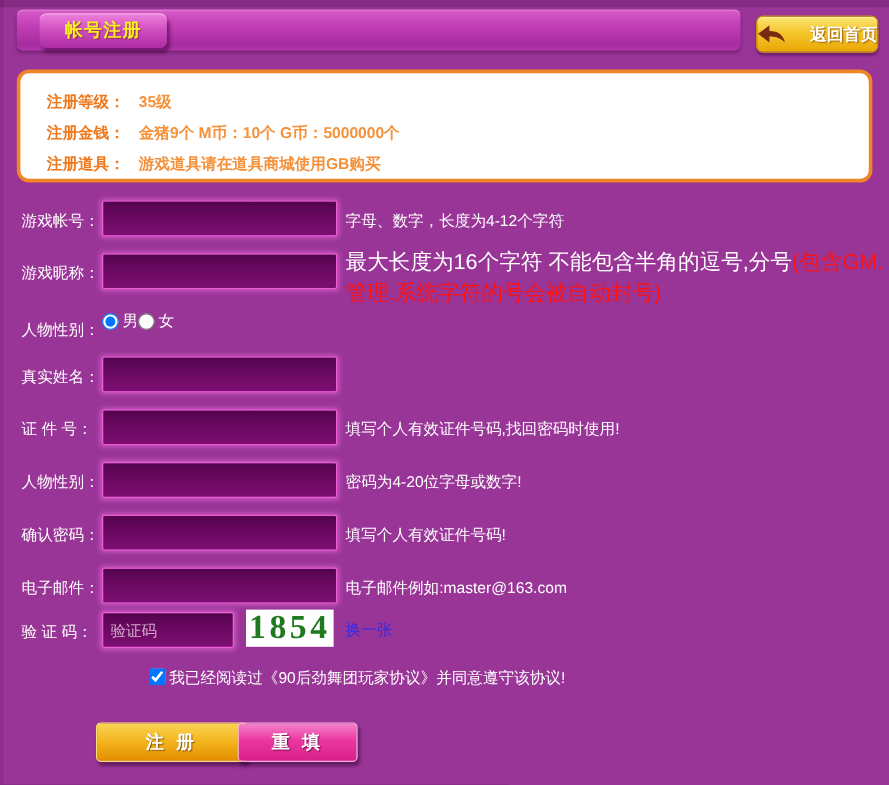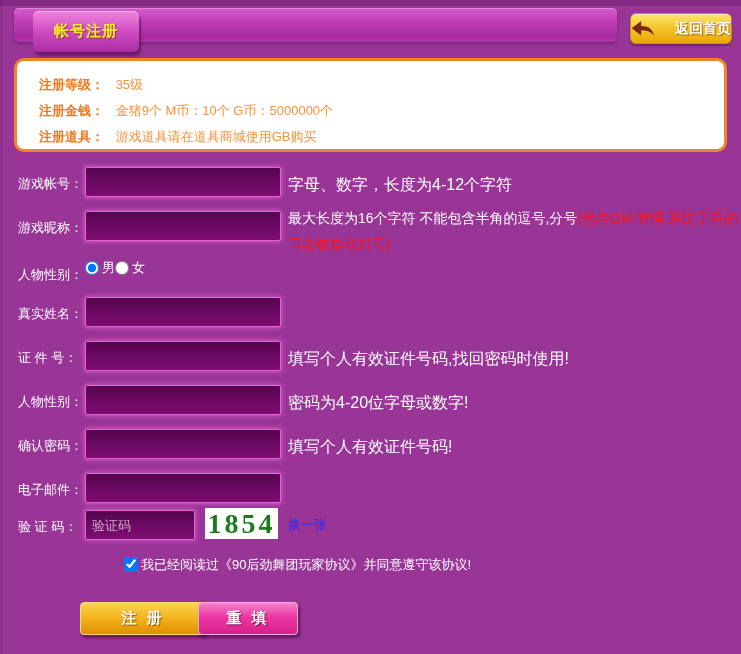--- a/index.html
+++ b/index.html
@@ -12,21 +12,21 @@
   .page::before { content:""; position:absolute; left:0; top:0; width:100%; height:6px; background:rgba(40,0,40,0.18); }
   .page::after  { content:""; position:absolute; left:0; top:0; width:3px; height:100%; background:rgba(40,0,40,0.12); }
 
   
   .header-bar {
     position:absolute; left:14px; top:8px; width:603px; height:34px; border-radius:5px;
     background:linear-gradient(180deg,#d65cc8 0%, #c23eb6 40%, #a62c9f 85%, #b035a8 100%);
     box-shadow:0 2px 3px rgba(50,0,50,0.35), inset 0 1px 0 rgba(255,255,255,0.25);
   }
   .title-tab {
-    position:absolute; left:33px; top:11px; width:106px; height:41px; border-radius:6px;
+    position:absolute; left:33px; top:11px; width:106px; height:29px; border-radius:6px;
     background:linear-gradient(180deg,#ef83de 0%, #cf4cc0 50%, #ad2ca4 100%);
     box-shadow:2px 4px 3px rgba(70,5,70,0.55), inset 0 1px 0 rgba(255,255,255,0.4);
     display:flex; align-items:center; justify-content:center;
     color:#f8ef25; font-size:15px; font-weight:bold; letter-spacing:1px;
     text-shadow:1px 1px 1px rgba(110,30,0,0.55);
     text-align:center;
   }
   .back-btn {
     position:absolute; left:630px; top:13px; width:102px; height:31px; border-radius:6px;
     background:linear-gradient(180deg,#fbe571 0%, #f5c62e 45%, #e9a704 100%);
@@ -39,36 +39,36 @@
   .back-arrow { display:flex; align-items:center; }
 
   
   .info-box {
     position:absolute; left:14px; top:58px; width:713px; height:94px;
     background:#ffffff; border:3px solid #f08428; border-radius:10px;
     padding:11px 0 0 22px; font-size:13px; color:#f5861c;
   }
   .info-row { height:26px; line-height:26px; }
   .info-label { font-weight:bold; color:#f0781c; margin-right:8px; }
-  .info-value { color:#f5913a; font-weight:normal; }
+  .info-value { color:#f5913a; font-weight:bold; }
 
   
   .frow { position:absolute; left:0; width:741px; height:30px; }
   .flabel { position:absolute; left:18px; top:8px; color:#ffffff; font-size:13px; white-space:pre; }
   .finput {
     position:absolute; left:85px; top:0; width:196px; height:30px;
     background:linear-gradient(180deg,#53044d 0%, #6a0961 45%, #7c0e71 100%);
     border:1px solid #ee5cd8; border-radius:2px;
     box-shadow:0 0 4px 1px rgba(244,116,224,0.55);
     color:#ffffff; font-size:13px; padding:0 6px; outline:none;
     font-family:"Liberation Sans","DejaVu Sans",sans-serif;
   }
   .finput::placeholder { color:#d2a8cc; opacity:1; }
-  .fhint { position:absolute; left:288px; top:8px; color:#ffffff; font-size:16px; }
-  .nick-hint { position:absolute; left:288px; top:-6px; width:452px; line-height:26px; font-size:14px; color:#ffffff; }
+  .fhint { position:absolute; left:288px; top:8px; color:#ffffff; font-size:13px; }
+  .nick-hint { position:absolute; left:288px; top:-6px; width:452px; line-height:26px; font-size:18px; color:#ffffff; }
   .warn { color:#ff1111; }
 
   .gender-group { position:absolute; left:85px; top:1px; display:flex; align-items:center; color:#ffffff; font-size:13px; }
   .gender-group input { width:14px; height:14px; margin:0 3px 0 0; cursor:pointer; }
   .gender-female { margin-left:28px; }
 
   .captcha-input { width:110px; }
   .captcha-box {
     position:absolute; left:205px; top:-2px; width:73px; height:31px; background:#ffffff;
     display:flex; align-items:center; justify-content:center;
@@ -169,20 +169,21 @@
 
   <div class="frow" style="top:429px">
     <span class="flabel">确认密码：</span>
     <input class="finput" type="password" style="">
     <span class="fhint">填写个人有效证件号码!</span>
   </div>
 
   <div class="frow" style="top:473px">
     <span class="flabel">电子邮件：</span>
     <input class="finput" type="text" style="">
+    <span class="fhint">电子邮件例如:master@163.com</span>
   </div>
 
   <div class="frow" style="top:510px">
     <span class="flabel">验 证 码：</span>
     <input class="finput captcha-input" type="text" placeholder="验证码" style="">
     <div class="captcha-box">
       <span>1854</span>
     </div>
     <span class="captcha-refresh">换一张</span>
   </div>

